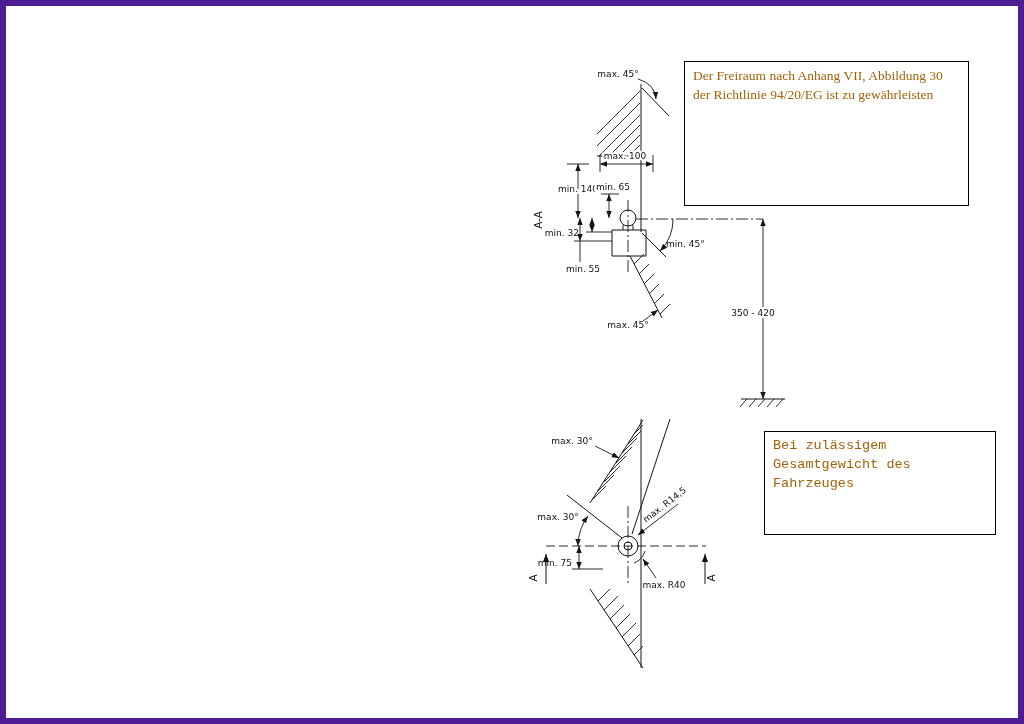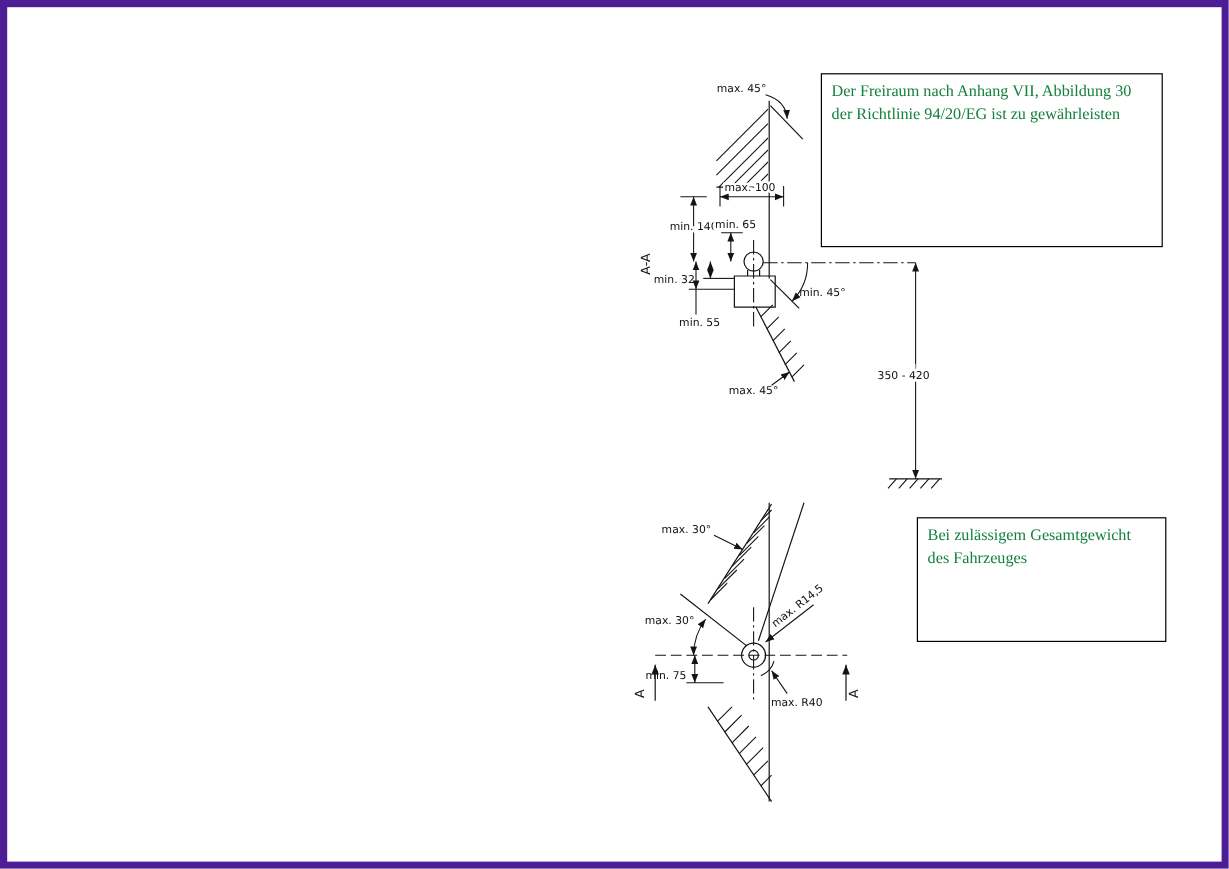--- a/index.html
+++ b/index.html
@@ -20,25 +20,25 @@
   text  { font-family:"DejaVu Sans", sans-serif; font-size:9px; fill:#111; }
   .lbl-lg { font-size:10.5px; }
   .ko   { paint-order:stroke; stroke:#fff; stroke-width:4px; }
   .note-box {
     position:absolute;
     border:1px solid #000;
     background:#fff;
     font-family:"Liberation Serif", serif;
     font-size:13.5px;
     line-height:1.4;
-    color:#15803d;
+    color:#a16207;
     padding:5px 8px;
   }
   .note1 { left:678px; top:55px;  width:285px; height:145px; }
-  .note2 { left:758px; top:425px; width:208px; height:104px; }
+  .note2 { left:758px; top:425px; width:232px; height:104px;font-family:Liberation Mono, monospace; }
 </style>
 </head>
 <body>
 
 <div class="page">
 
   <svg class="drawing-svg" width="1024" height="724" viewBox="0 0 1024 724">
     <defs>
       <marker id="arw" viewBox="0 0 10 10" refX="9" refY="5" markerWidth="9" markerHeight="9" orient="auto-start-reverse">
         <path d="M0,1.5 L9,5 L0,8.5 Z" fill="#141414"></path>

